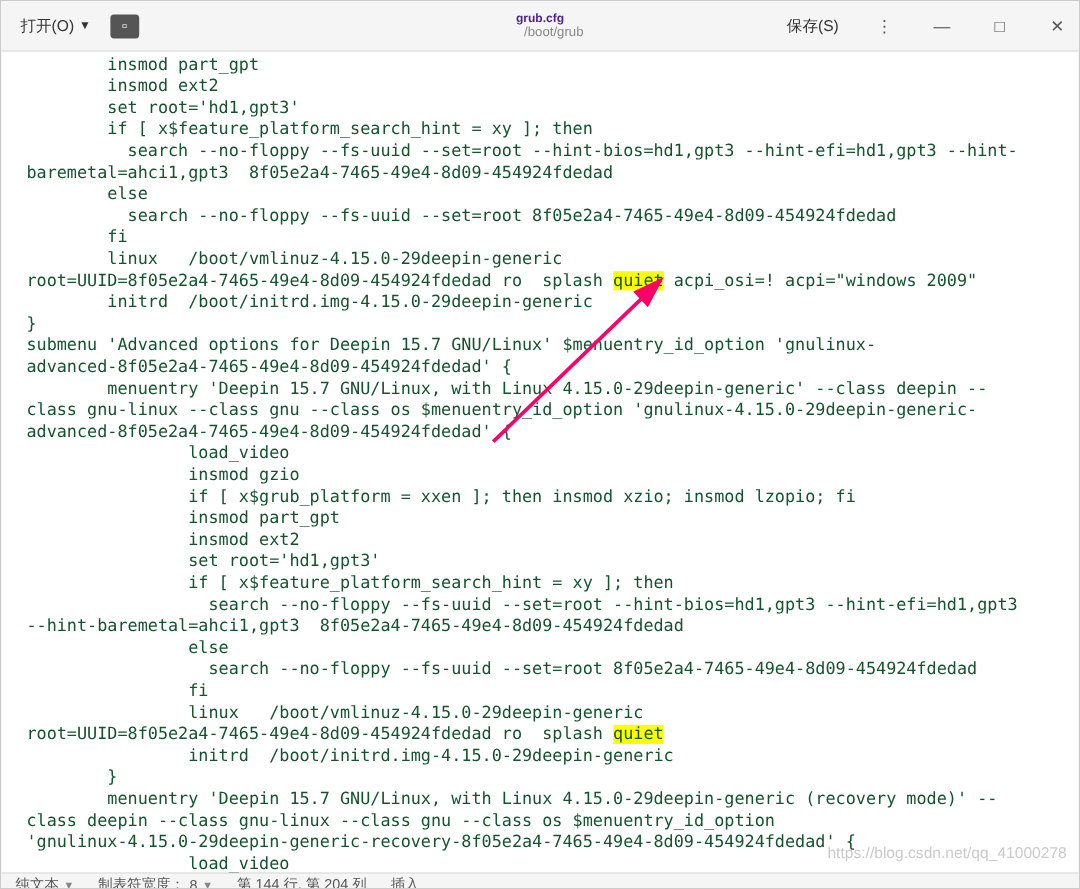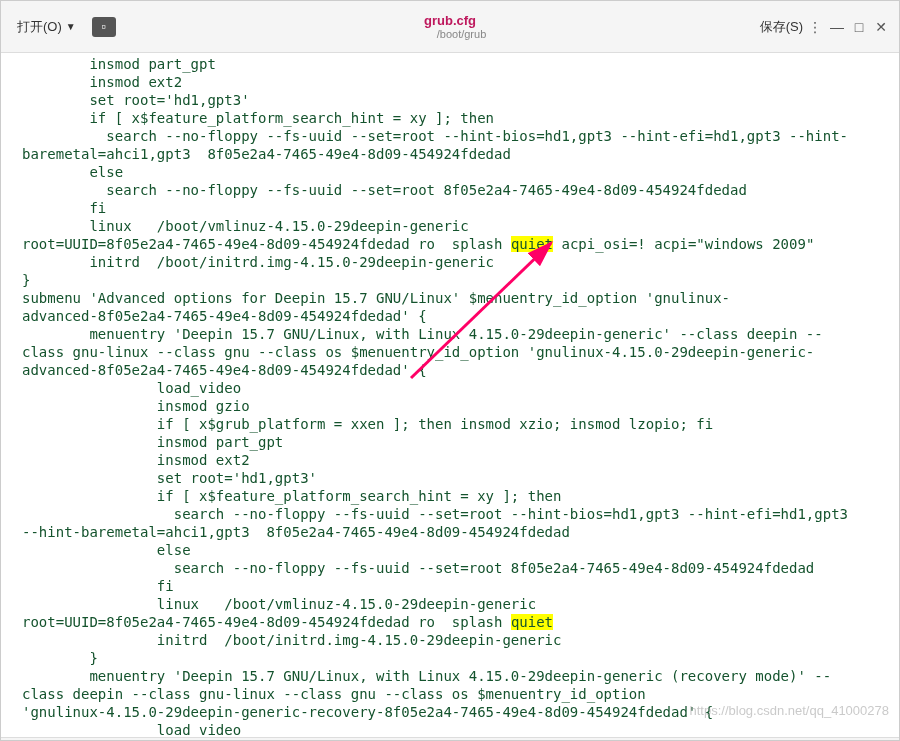--- a/index.html
+++ b/index.html
@@ -12,21 +12,21 @@
       font-size: 13px;
       background: #fff;
       color: #333;
       width: 900px;
       height: 741px;
       overflow: hidden;
       position: relative;
       border: 1px solid #ccc;
     }
     .titlebar {
-      height: 52px;
+      height: 42px;
       background: #f5f5f5;
       border-bottom: 1px solid #ddd;
       display: flex;
       align-items: center;
       padding: 0 8px;
       position: relative;
       justify-content: space-between;
     }
     .titlebar-left {
       display: flex;
@@ -58,33 +58,33 @@
     }
     .titlebar-center {
       position: absolute;
       left: 0;
       right: 0;
       text-align: center;
       pointer-events: none;
     }
     .title-main {
       font-weight: bold;
-      font-size: 13px;
-      color: #be185d;
+      font-size: 10px;
+      color: #4c1d95;
     }
     .title-sub {
       font-size: 11px;
       color: #888;
       margin-left: 23px;
     }
     .titlebar-right {
       margin-left: auto;
       display: flex;
       align-items: center;
-      gap: 2px;
+      gap: 28px;
     }
     .save-btn {
       font-size: 13px;
       cursor: pointer;
     }
     .menu-btn, .win-btn {
       cursor: pointer;
       width: 20px;
       height: 20px;
       display: flex;

